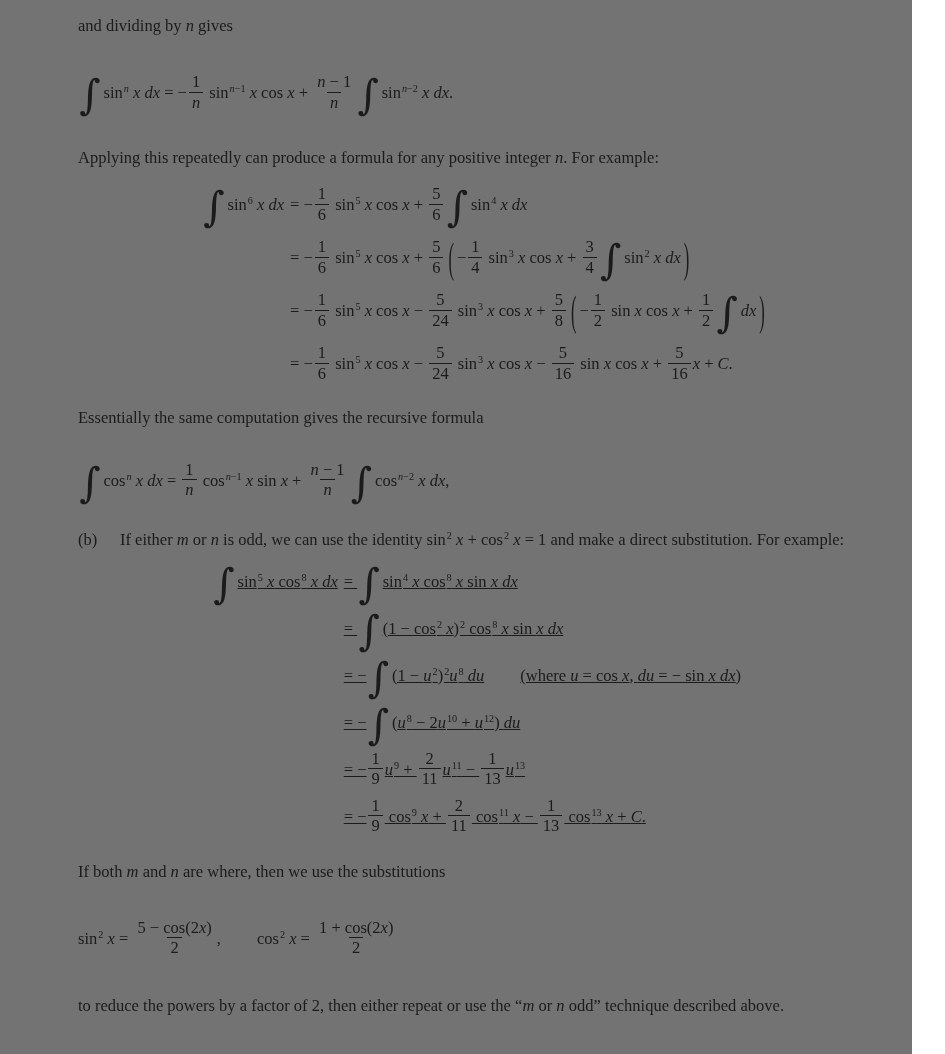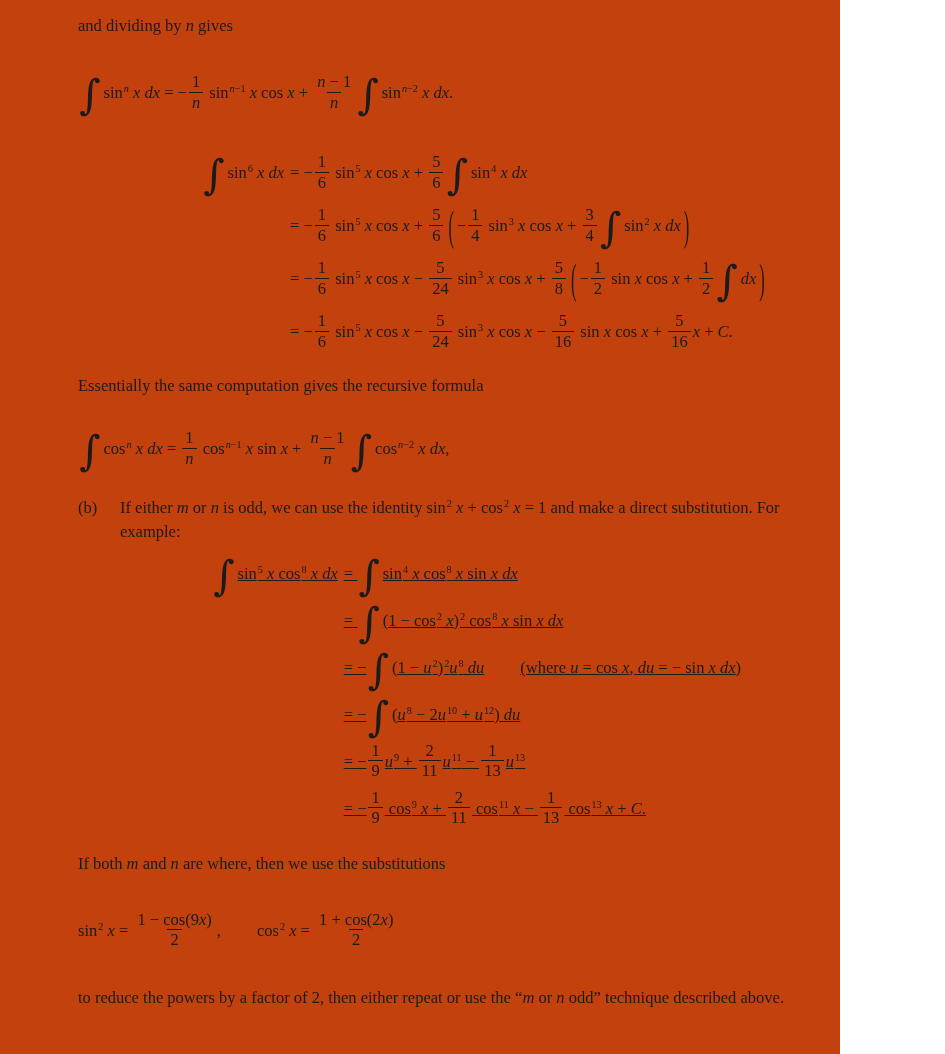--- a/index.html
+++ b/index.html
@@ -1,20 +1,20 @@
 <!DOCTYPE html>
 <html><head>
 <meta charset="utf-8">
 <style>
   html,body{margin:0;padding:0;background:#ffffff;}
   .page{
     position:relative;
-    width:840px;height:1054px;
+    width:912px;height:1054px;
     box-sizing:border-box;
-    background:#c2410c;
+    background:#737373;
     color:#1b1b1b;
     font-family:"Liberation Serif", serif;
     padding:14px 24px 10px 78px;
     overflow:hidden;
   }
   .para{
     font-size:16.5px;
     line-height:1.45;
     margin:0 0 6px 0;
   }
@@ -108,20 +108,21 @@
   <div class="para"><span class="mt">and dividing by </span><span class="mi">n</span><span class="mt"> gives</span></div>
 
   <div class="eq s-eq1"><span class="mint">∫</span><span class="mt">sin</span><span class="msup"><span class="mi">n</span></span><span class="mi"> x dx</span><span class="mt"> = −</span><span class="mfrac">
         <span class="mnum"><span class="mt">1</span></span>
         <span class="mden"><span class="mi">n</span></span>
       </span><span class="mt"> sin</span><span class="msup"><span class="mi">n</span><span class="mt">−</span><span class="mt">1</span></span><span class="mi"> x</span><span class="mt"> cos </span><span class="mi">x</span><span class="mt"> + </span><span class="mfrac">
         <span class="mnum"><span class="mi">n</span><span class="mt"> − 1</span></span>
         <span class="mden"><span class="mi">n</span></span>
       </span><span class="mint">∫</span><span class="mt">sin</span><span class="msup"><span class="mi">n</span><span class="mt">−</span><span class="mt">2</span></span><span class="mi"> x dx</span><span class="mt">.</span></div>
 
+  <div class="para s-p2"><span class="mt">Applying this repeatedly can produce a formula for any positive integer </span><span class="mi">n</span><span class="mt">. For example:</span></div>
 
   <div class="aligned s-d1">
     <div class="lhs"><span class="mint">∫</span><span class="mt">sin</span><span class="msup"><span class="mt">6</span></span><span class="mi"> x dx</span></div>
     <div class="rhs"><span class="mt">= −</span><span class="mfrac">
           <span class="mnum"><span class="mt">1</span></span>
           <span class="mden"><span class="mt">6</span></span>
         </span><span class="mt"> sin</span><span class="msup"><span class="mt">5</span></span><span class="mi"> x</span><span class="mt"> cos </span><span class="mi">x</span><span class="mt"> + </span><span class="mfrac">
           <span class="mnum"><span class="mt">5</span></span>
           <span class="mden"><span class="mt">6</span></span>
         </span><span class="mint">∫</span><span class="mt">sin</span><span class="msup"><span class="mt">4</span></span><span class="mi"> x dx</span></div>
@@ -217,21 +218,21 @@
           <span class="mden"><span class="mt">11</span></span>
         </span><span class="mt"> cos</span><span class="msup"><span class="mt">1</span><span class="mt">1</span></span><span class="mi"> x</span><span class="mt"> − </span><span class="mfrac">
           <span class="mnum"><span class="mt">1</span></span>
           <span class="mden"><span class="mt">13</span></span>
         </span><span class="mt"> cos</span><span class="msup"><span class="mt">1</span><span class="mt">3</span></span><span class="mi"> x</span><span class="mt"> + </span><span class="mi">C</span><span class="mt">.</span></div>
   </div>
 
   <div class="para s-p6"><span class="mt">If both </span><span class="mi">m</span><span class="mt"> and </span><span class="mi">n</span><span class="mt"> are where, then we use the substitutions</span></div>
 
   <div class="eq s-eq3"><span class="mt">sin</span><span class="msup"><span class="mt">2</span></span><span class="mi"> x</span><span class="mt"> = </span><span class="mfrac">
-        <span class="mnum"><span class="mt">1 − cos(9</span><span class="mi">x</span><span class="mt">)</span></span>
+        <span class="mnum"><span class="mt">5 − cos(2</span><span class="mi">x</span><span class="mt">)</span></span>
         <span class="mden"><span class="mt">2</span></span>
       </span><span class="mt">,</span><span class="mgap"></span><span class="mt">cos</span><span class="msup"><span class="mt">2</span></span><span class="mi"> x</span><span class="mt"> = </span><span class="mfrac">
         <span class="mnum"><span class="mt">1 + cos(2</span><span class="mi">x</span><span class="mt">)</span></span>
         <span class="mden"><span class="mt">2</span></span>
       </span></div>
 
   <div class="para s-p7"><span class="mt">to reduce the powers by a factor of 2, then either repeat or use the “</span><span class="mi">m</span><span class="mt"> or </span><span class="mi">n</span><span class="mt"> odd” technique described above.</span></div>
 
 </div>
 

